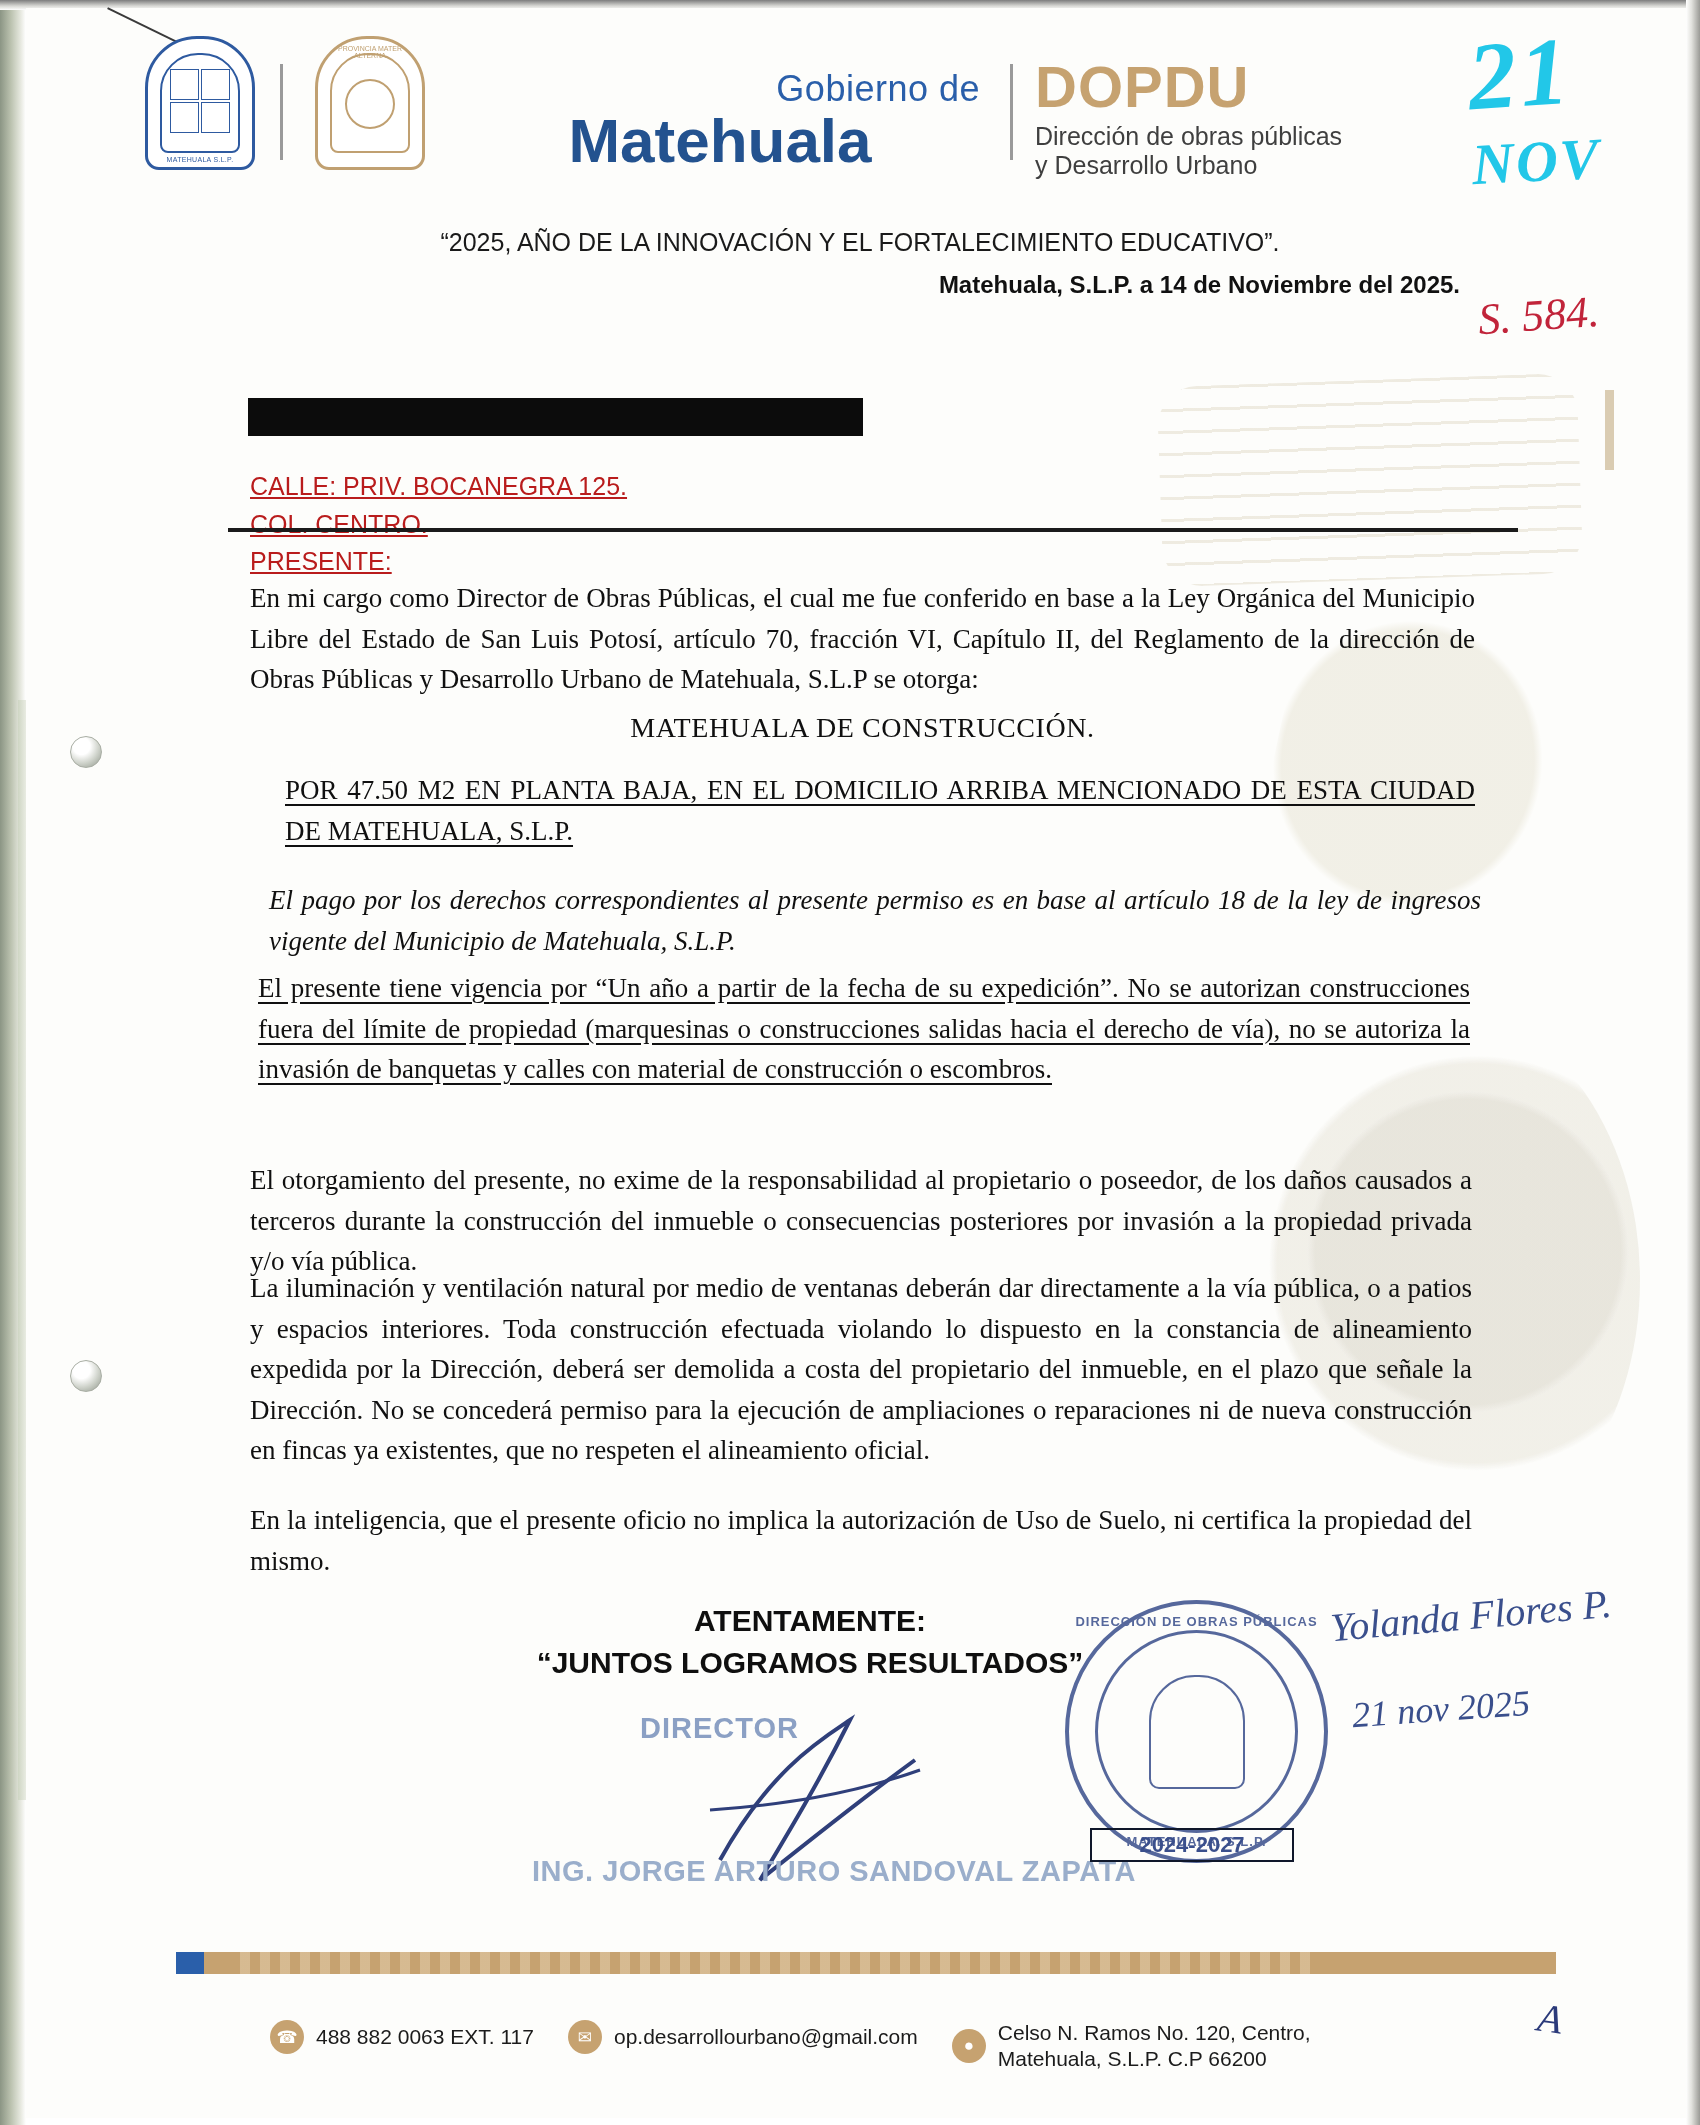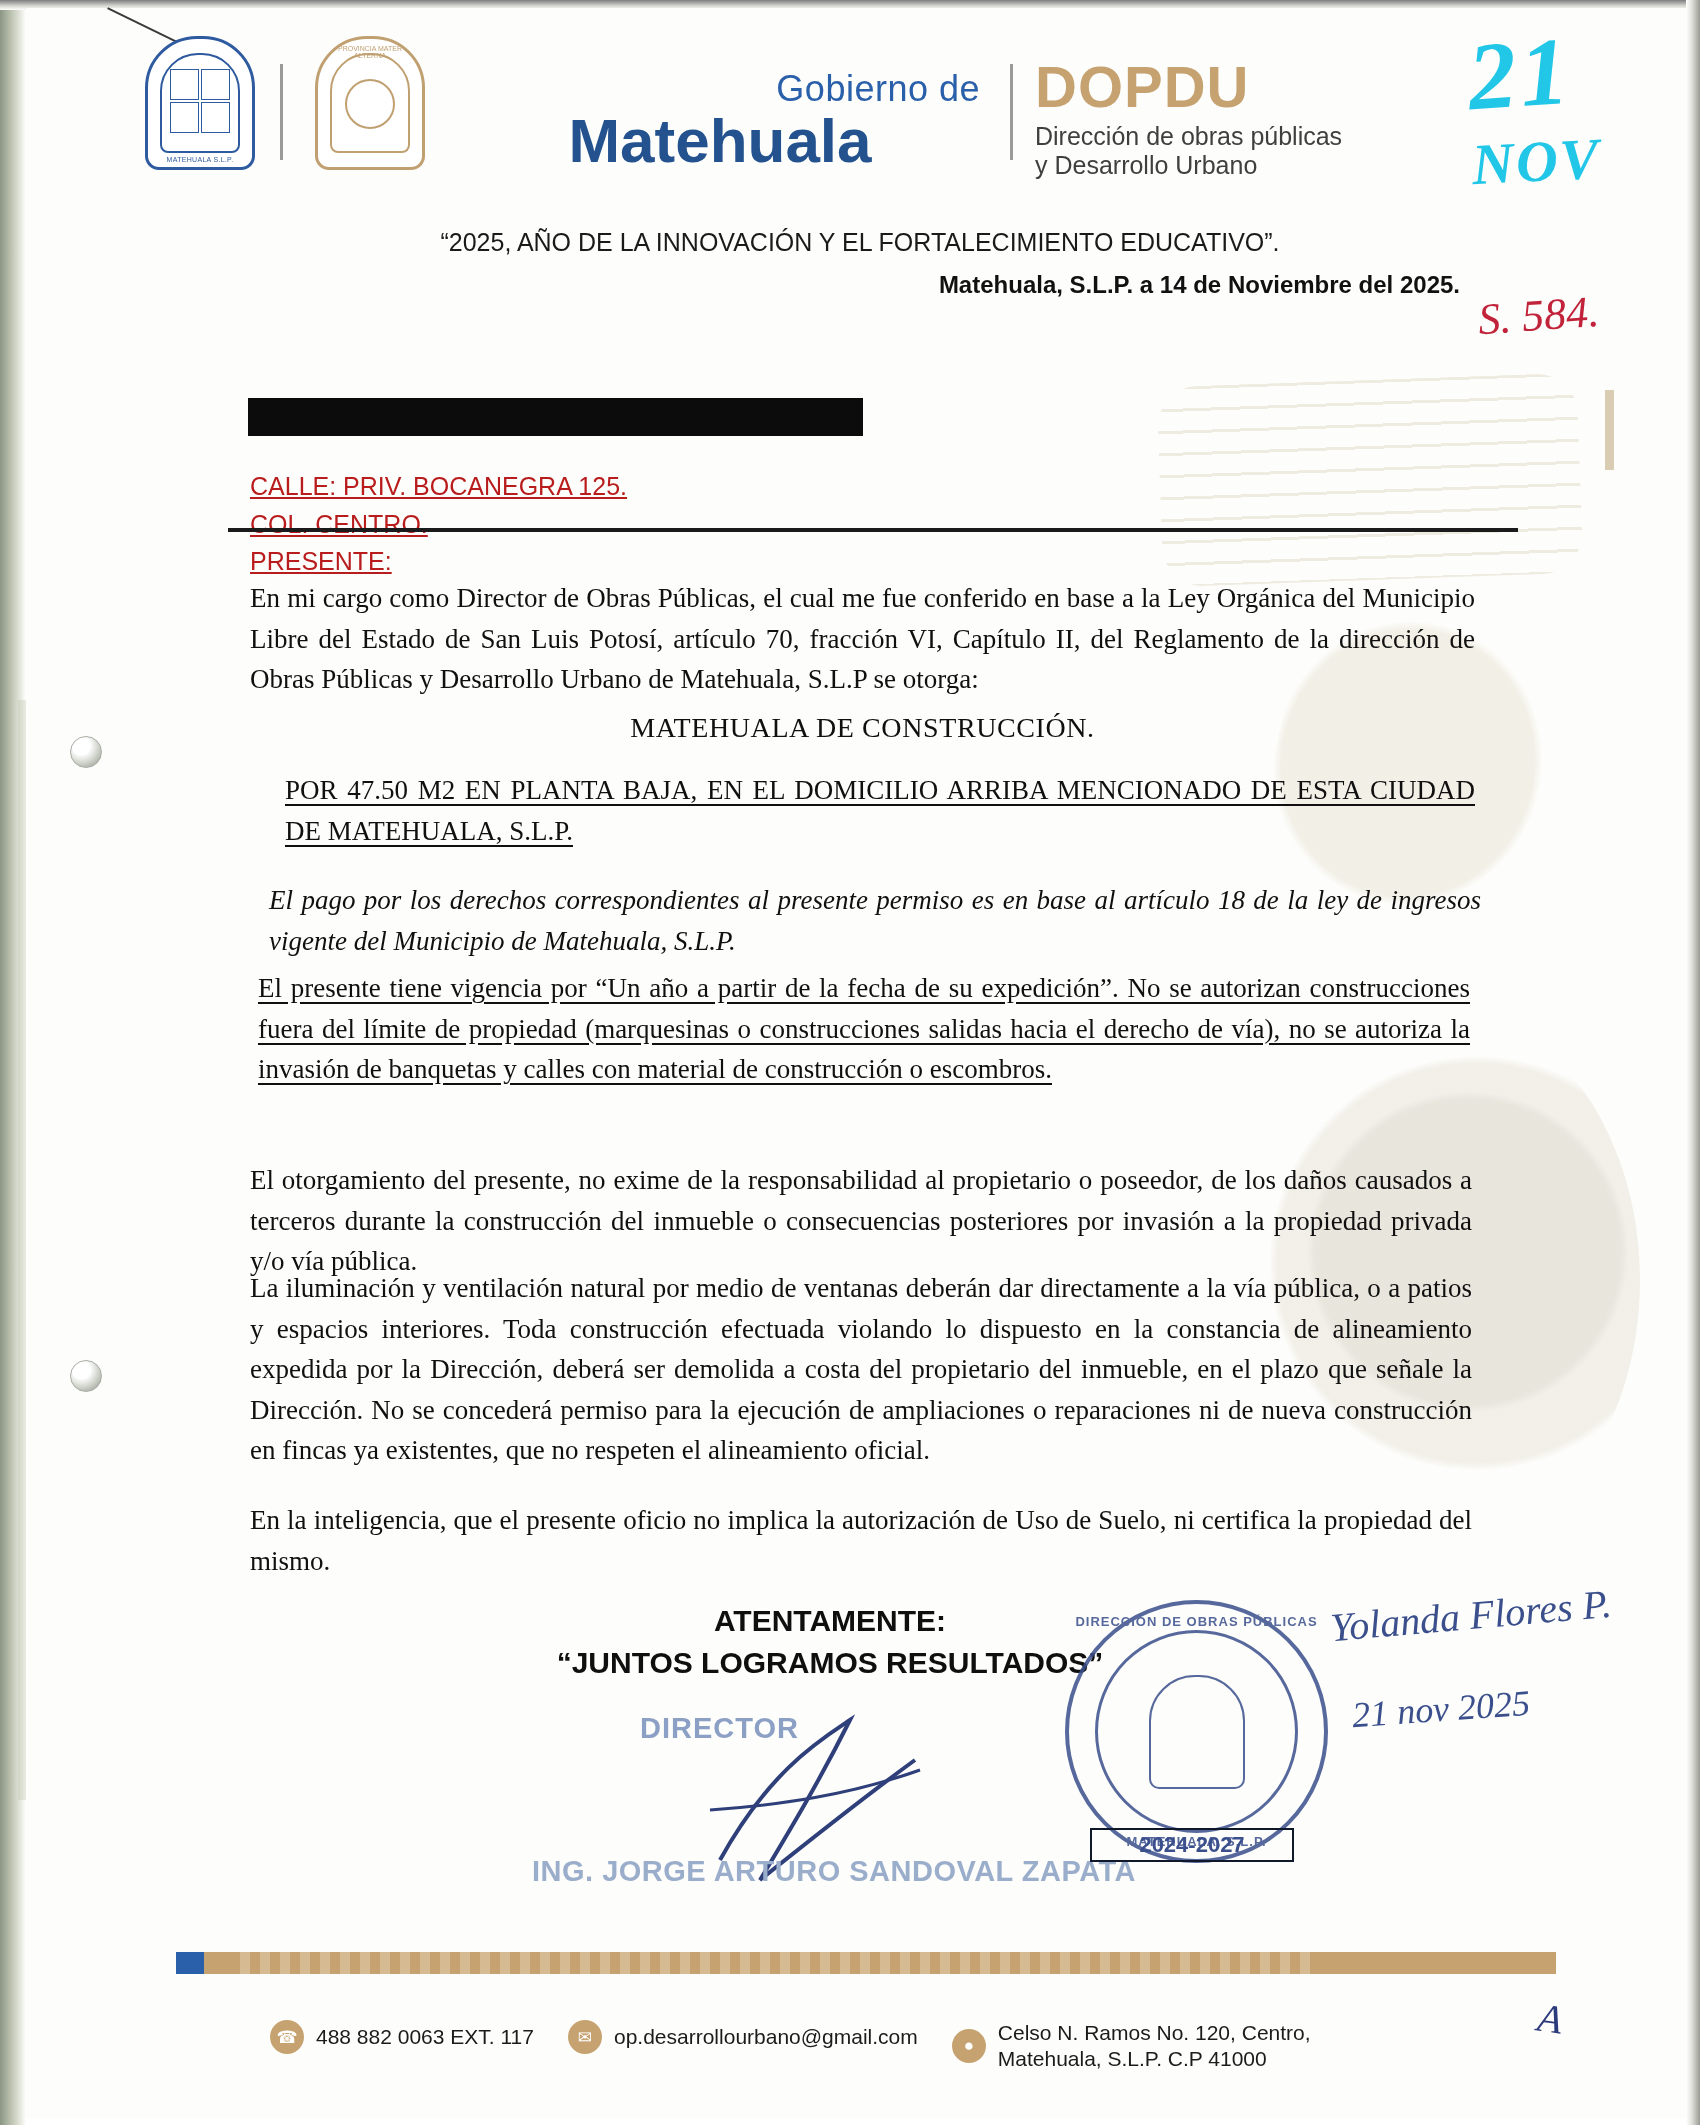--- a/index.html
+++ b/index.html
@@ -329,21 +329,21 @@
     left: 258px; top: 968px; width: 1212px;
     text-decoration: underline;
     text-underline-offset: 5px;
   }
   .p5 { left: 250px; top: 1160px; width: 1222px; }
   .p6 { left: 250px; top: 1268px; width: 1222px; }
   .p7 { left: 250px; top: 1500px; width: 1222px; }
 
   .closing {
     position: absolute;
-    left: 480px; top: 1600px;
+    left: 460px; top: 1600px;
     width: 700px;
     text-align: center;
     font-family: "Liberation Sans", sans-serif;
     font-weight: bold;
     font-size: 30px;
     color: #0f0f0f;
     line-height: 1.4;
   }
   .role {
     position: absolute;
@@ -605,18 +605,18 @@
       <span>488 882 0063 EXT. 117</span>
     </div>
     <div class="f-item">
       <span class="f-ic mail">✉</span>
       <span>op.desarrollourbano@gmail.com</span>
     </div>
     <div class="f-item">
       <span class="f-ic">●</span>
       <span class="f-addr-lines">
         <span style="display:block">Celso N. Ramos No. 120, Centro,</span>
-        <span style="display:block">Matehuala, S.L.P. C.P 41000</span>
+        <span style="display:block">Matehuala, S.L.P. C.P 66200</span>
       </span>
     </div>
   </div>
 
 </div>
 
 </body></html>

